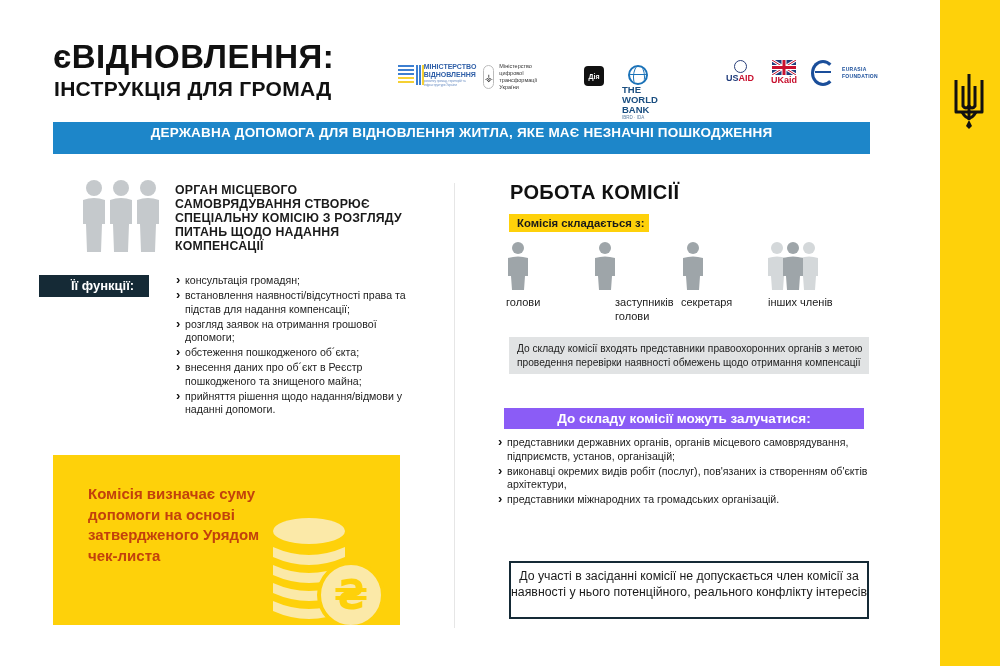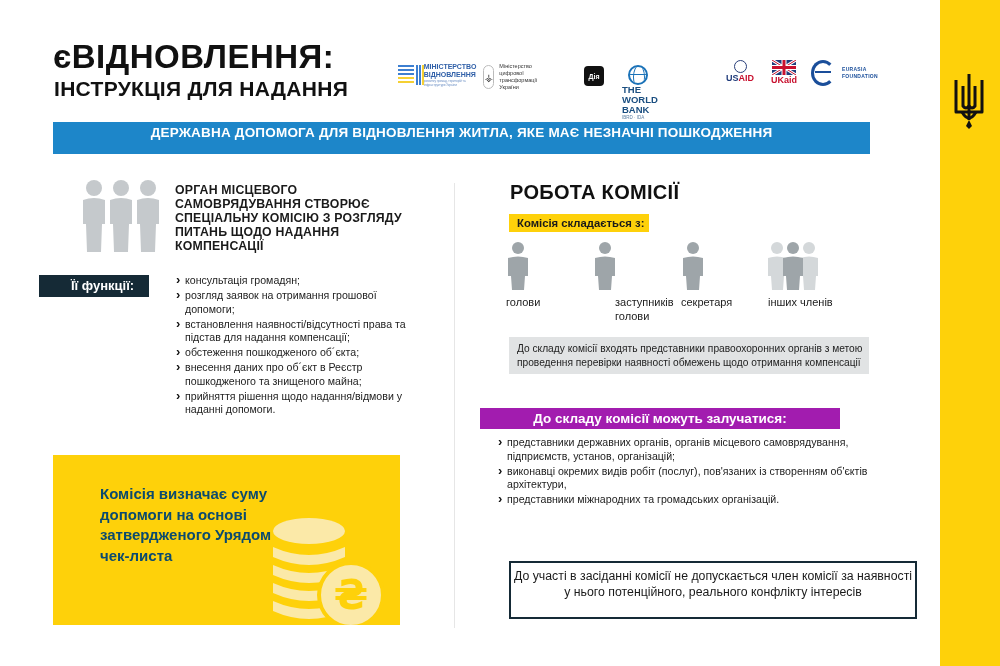--- a/index.html
+++ b/index.html
@@ -45,60 +45,60 @@
 
   .org-people { position: absolute; left: 80px; top: 180px; width: 82px; height: 74px; }
   .org-text { position: absolute; left: 175px; top: 183px; width: 235px; font-size: 12.3px; font-weight: 700; line-height: 14px; color: #1a1a1a; letter-spacing: 0.2px; }
 
   .func-label { position: absolute; left: 39px; top: 275px; width: 110px; height: 22px; background: #152a36; color: #fff; font-weight: 700; font-size: 13px; line-height: 22px; text-align: center; padding-left: 17px; }
   .func-list { position: absolute; left: 176px; top: 274px; width: 240px; list-style: none; }
   .func-list li, .inv-list li { position: relative; padding-left: 9px; font-size: 10.6px; line-height: 13.5px; color: #222; margin-bottom: 1.5px; }
   .func-list li:before, .inv-list li:before { content: "›"; position: absolute; left: 0; top: -1px; font-weight: 900; font-size: 13px; color: #111; }
 
   .yellow-card { position: absolute; left: 53px; top: 455px; width: 347px; height: 170px; background: #fed10a; overflow: hidden; }
-  .yellow-text { position: absolute; left: 47px; top: 29px; width: 200px; font-size: 15px; font-weight: 700; line-height: 20.5px; color: #0c4a6e; }
+  .yellow-text { position: absolute; left: 35px; top: 29px; width: 200px; font-size: 15px; font-weight: 700; line-height: 20.5px; color: #c2410c; }
   .coins { position: absolute; left: 212px; top: 62px; width: 120px; height: 110px; }
 
   .divider { position: absolute; left: 454px; top: 183px; width: 1px; height: 445px; background: #e6e6e6; }
 
   .work-title { position: absolute; left: 510px; top: 181px; font-size: 20px; font-weight: 700; color: #111; letter-spacing: 0.3px; }
   .consists { position: absolute; left: 509px; top: 214px; width: 140px; height: 18px; background: #fed10a; font-size: 11.3px; line-height: 18px; padding-left: 8px; color: #1a1a1a; font-weight: 600; }
 
   .member { position: absolute; top: 242px; }
   .member .fig { width: 24px; height: 48px; }
   .member-label { position: absolute; top: 53px; left: 0; font-size: 11px; line-height: 14px; color: #222; white-space: nowrap; }
   .m1 { left: 506px; } .m2 { left: 593px; } .m3 { left: 681px; } .m4 { left: 768px; }
   .m2 .member-label { left: 2px; margin-left: 20px; }
   .m4 .fig { width: 50px; }
 
   .law-box { position: absolute; left: 509px; top: 337px; width: 360px; height: 37px; background: #e1e3e4; font-size: 10.2px; line-height: 13.5px; color: #222; padding: 5px 0 0 8px; }
 
-  .inv-header { position: absolute; left: 480px; top: 408px; width: 360px; height: 21px; background: #a21caf; color: #fff; font-weight: 700; font-size: 13.5px; line-height: 21px; text-align: center; }
+  .inv-header { position: absolute; left: 504px; top: 408px; width: 360px; height: 21px; background: #8b5cf6; color: #fff; font-weight: 700; font-size: 13.5px; line-height: 21px; text-align: center; }
   .inv-list { position: absolute; left: 498px; top: 436px; width: 380px; list-style: none; }
 
-  .conflict-box { position: absolute; left: 509px; top: 561px; width: 408px; height: 58px; border: 2px solid #152a36; font-size: 12.3px; line-height: 16px; text-align: center; color: #1a1a1a; padding-top: 5px; }
+  .conflict-box { position: absolute; left: 509px; top: 561px; width: 360px; height: 58px; border: 2px solid #152a36; font-size: 12.3px; line-height: 16px; text-align: center; color: #1a1a1a; padding-top: 5px; }
 </style>
 </head>
 <body>
 
 <div class="side-band"></div>
 <svg class="trident" viewBox="0 0 32 58">
   <g fill="none" stroke="#111" stroke-width="3" stroke-linejoin="round">
     <path d="M3 8 L3 40 L16 40"></path>
     <path d="M29 8 L29 40 L16 40"></path>
     <path d="M16 2 L16 48"></path>
     <path d="M10 14 L10 34 Q13 38 16 34"></path>
     <path d="M22 14 L22 34 Q19 38 16 34"></path>
     <path d="M9 40 Q16 52 23 40"></path>
   </g>
   <path d="M16 48 L13 54 L16 57 L19 54 Z" fill="#111"></path>
 </svg>
 
 <div class="title-main">єВІДНОВЛЕННЯ:</div>
-<div class="title-sub">ІНСТРУКЦІЯ ДЛЯ НАДАННЯ</div>
+<div class="title-sub">ІНСТРУКЦІЯ ДЛЯ ГРОМАД</div>
 
 <div class="logos">
   <div class="logo logo-min-vidn">
     <div class="mv-mark">
       <i style="left:0;top:0;width:16px;height:2px;background:#3d7fd1"></i>
       <i style="left:0;top:4px;width:16px;height:2px;background:#3d7fd1"></i>
       <i style="left:0;top:8px;width:16px;height:2px;background:#3d7fd1"></i>
       <i style="left:0;top:12px;width:16px;height:2px;background:#f5d033"></i>
       <i style="left:0;top:16px;width:16px;height:2px;background:#f5d033"></i>
       <i style="left:18px;top:0;width:2px;height:20px;background:#3d7fd1"></i>
@@ -168,22 +168,22 @@
     <path d="M30 20 Q41 16 52 20 L52 44 L49 44 L48 72 L34 72 L33 44 L30 44 Z"></path>
     <circle cx="68" cy="8" r="8"></circle>
     <path d="M57 20 Q68 16 79 20 L79 44 L76 44 L75 72 L61 72 L60 44 L57 44 Z"></path>
   </g>
 </svg>
 <div class="org-text">ОРГАН МІСЦЕВОГО САМОВРЯДУВАННЯ СТВОРЮЄ СПЕЦІАЛЬНУ КОМІСІЮ З РОЗГЛЯДУ ПИТАНЬ ЩОДО НАДАННЯ КОМПЕНСАЦІЇ</div>
 
 <div class="func-label">Її функції:</div>
 <ul class="func-list">
   <li>консультація громадян;</li>
+  <li>встановлення наявності/відсутності права та підстав для надання компенсації;</li>
   <li>розгляд заявок на отримання грошової допомоги;</li>
-  <li>встановлення наявності/відсутності права та підстав для надання компенсації;</li>
   <li>обстеження пошкодженого об´єкта;</li>
   <li>внесення даних про об´єкт в Реєстр пошкодженого та знищеного майна;</li>
   <li>прийняття рішення щодо надання/відмови у наданні допомоги.</li>
 </ul>
 
 <div class="yellow-card">
   <div class="yellow-text">Комісія визначає суму допомоги на основі затвердженого Урядом чек-листа</div>
   <svg class="coins" viewBox="0 0 120 110">
     <g fill="#fbe9a8">
       <ellipse cx="44" cy="14" rx="36" ry="13"></ellipse>

